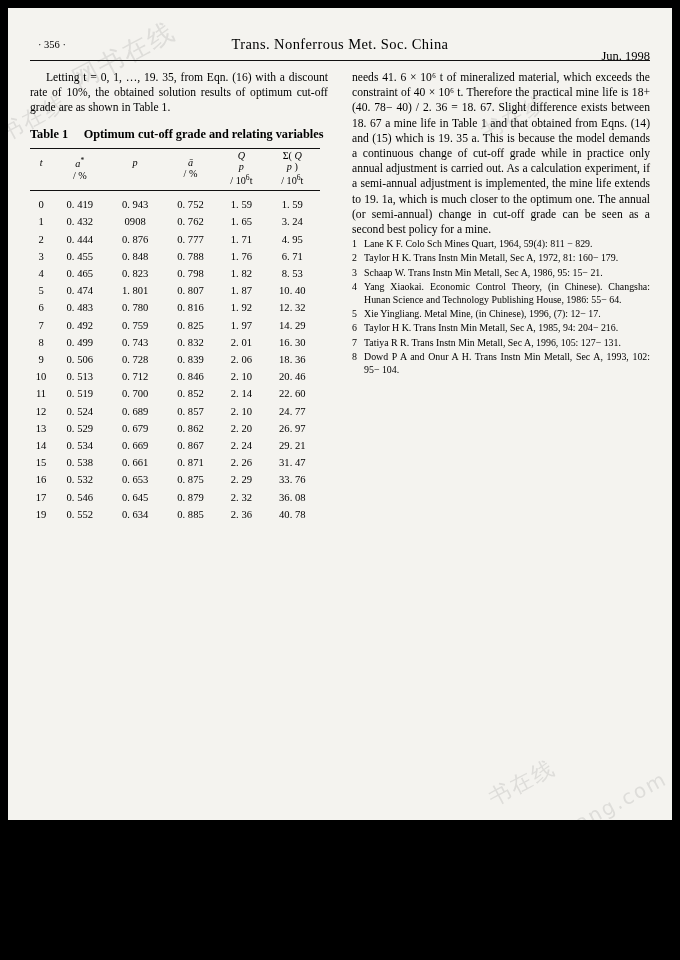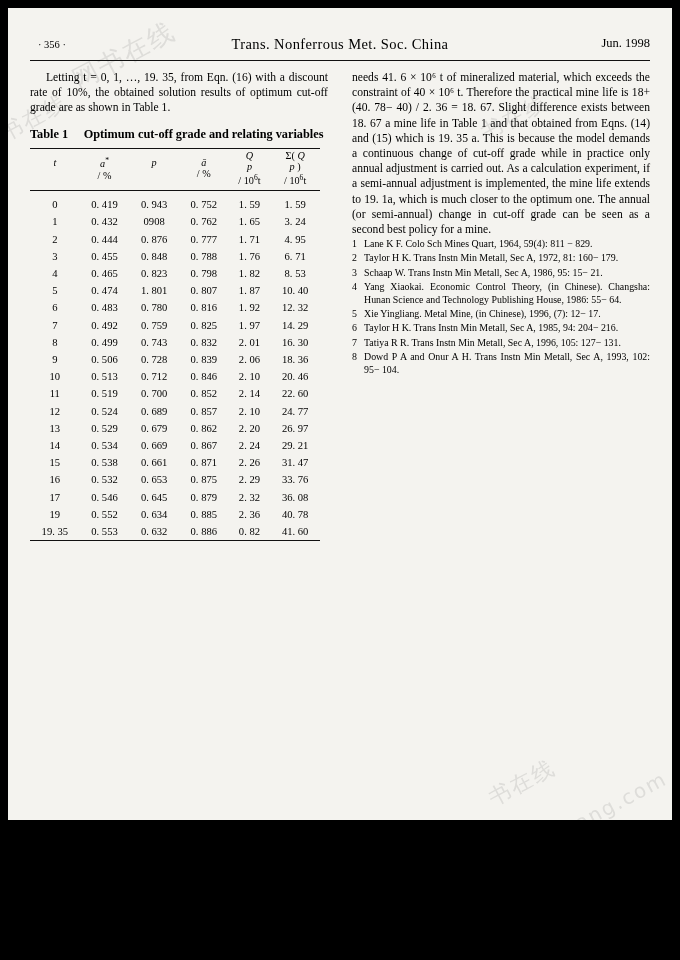--- a/index.html
+++ b/index.html
@@ -38,21 +38,21 @@
     height:22px;
   }
   .runhead .pg{
     position:absolute;left:8px;top:3px;font-size:10.5px;
   }
   .runhead .ttl{
     position:absolute;left:0;top:0;width:620px;text-align:center;
     font-size:14.5px; letter-spacing:0.4px;
   }
   .runhead .date{
-    position:absolute;right:0;top:0;font-size:12.5px;
+    position:absolute;right:0;top:13px;font-size:12.5px;
   }
   .rule{
     position:absolute;left:22px;top:52px;width:620px;height:1px;background:#111;
   }
 
   
   .col{
     position:absolute;
     top:62px;
     width:298px;
@@ -321,28 +321,20 @@
             <td>36. 08</td>
           </tr>
           <tr class="body-row">
             <td>19</td>
             <td>0. 552</td>
             <td>0. 634</td>
             <td>0. 885</td>
             <td>2. 36</td>
             <td>40. 78</td>
           </tr>
-          <tr class="body-row">
-            <td class="tb-bot">19. 35</td>
-            <td class="tb-bot">0. 553</td>
-            <td class="tb-bot">0. 632</td>
-            <td class="tb-bot">0. 886</td>
-            <td class="tb-bot">0. 82</td>
-            <td class="tb-bot">41. 60</td>
-          </tr>
         </tbody>
     </table>
   </div>
 
   <div class="col colR">
     <p class="noind">needs 41. 6 × 10⁶ t of mineralized material, which exceeds the constraint of 40 × 10⁶ t. Therefore the practical mine life is 18+ (40. 78− 40) / 2. 36 = 18. 67. Slight difference exists between 18. 67 a mine life in Table 1 and that obtained from Eqns. (14) and (15) which is 19. 35 a. This is because the model demands a continuous change of cut-off grade while in practice only annual adjustment is carried out. As a calculation experiment, if a semi-annual adjustment is implemented, the mine life extends to 19. 1a, which is much closer to the optimum one. The annual (or semi-annual) change in cut-off grade can be seen as a second best policy for a mine.</p>
 
     <div id="ref-list">
         <div class="ref">
           <span class="n">1</span>

